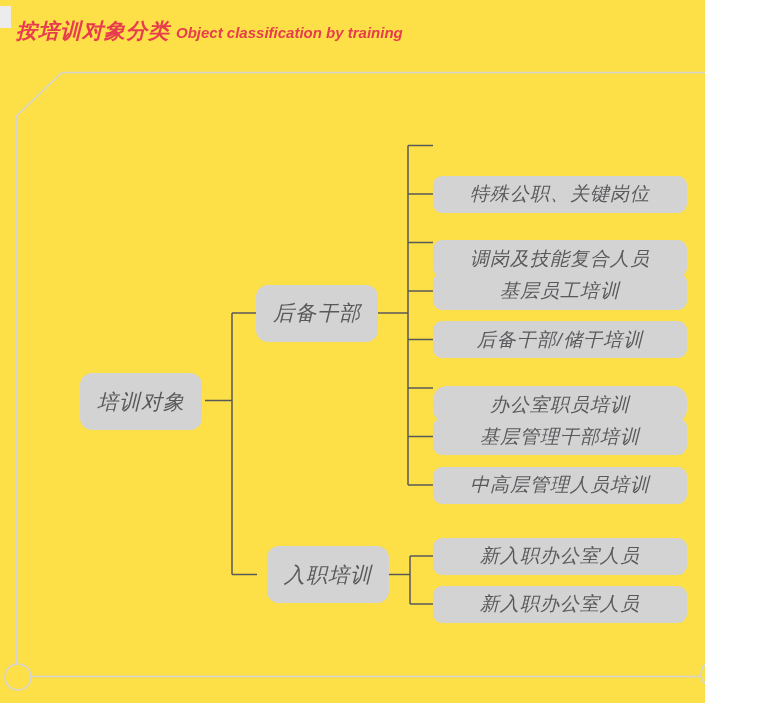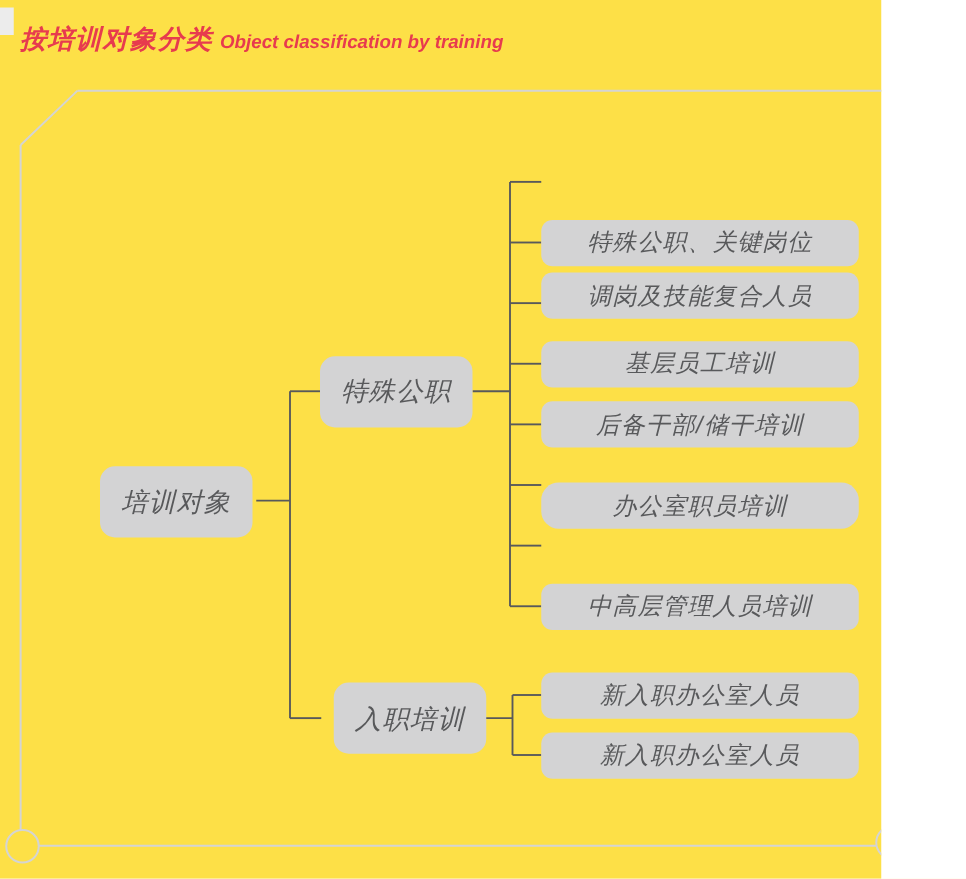--- a/index.html
+++ b/index.html
@@ -96,26 +96,27 @@
       <path class="tree-stroke" d="M408,485 L433,485"></path>
       <path class="tree-stroke" d="M379,574.5 L410,574.5"></path>
       <path class="tree-stroke" d="M410,556 L410,604"></path>
       <path class="tree-stroke" d="M410,556 L433,556"></path>
       <path class="tree-stroke" d="M410,604 L433,604"></path>
     </g>
   </svg>
 
   <div class="node big" style="left:80px;top:373px;">培训对象</div>
 
-  <div class="node big" style="left:256px;top:284.5px;">特殊公职</div>
+  <div class="node big" style="left:256px;top:284.5px;">后备干部</div>
   <div class="node big" style="left:267px;top:546px;">入职培训</div>
 
   <div class="node leaf" style="top:175.5px;">特殊公职、关键岗位</div>
-  <div class="node leaf" style="top:218px;">调岗及技能复合人员</div>
+  <div class="node leaf" style="top:240px;">调岗及技能复合人员</div>
   <div class="node leaf" style="top:272.5px;">基层员工培训</div>
   <div class="node leaf" style="top:321px;">后备干部/储干培训</div>
   <div class="node leaf" style="top:386px;border-radius:14px;">办公室职员培训</div>
+  <div class="node leaf" style="top:418px;">基层管理干部培训</div>
   <div class="node leaf" style="top:466.5px;">中高层管理人员培训</div>
 
   <div class="node leaf" style="top:537.5px;">新入职办公室人员</div>
   <div class="node leaf" style="top:585.5px;">新入职办公室人员</div>
 
 </div>
 
 </body></html>

